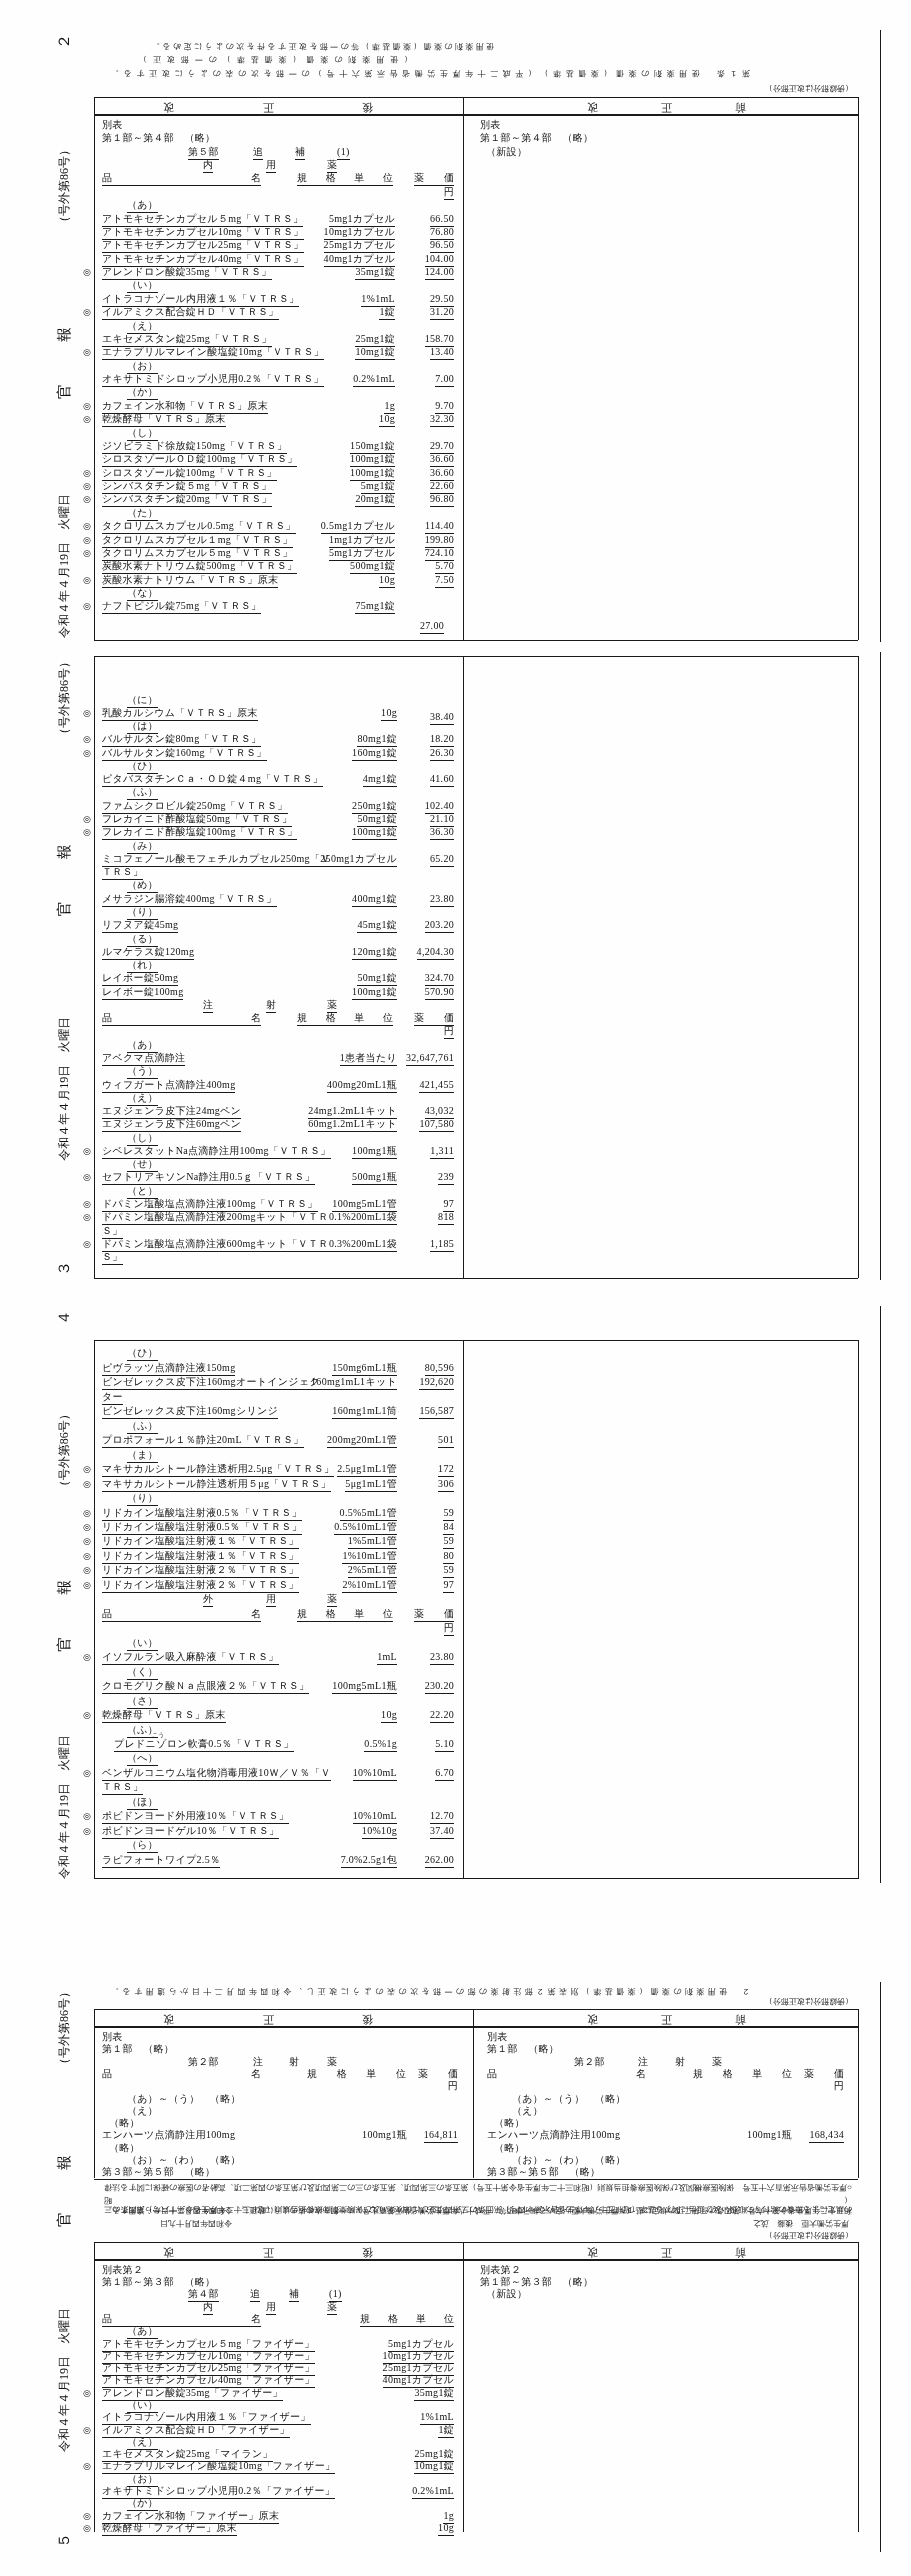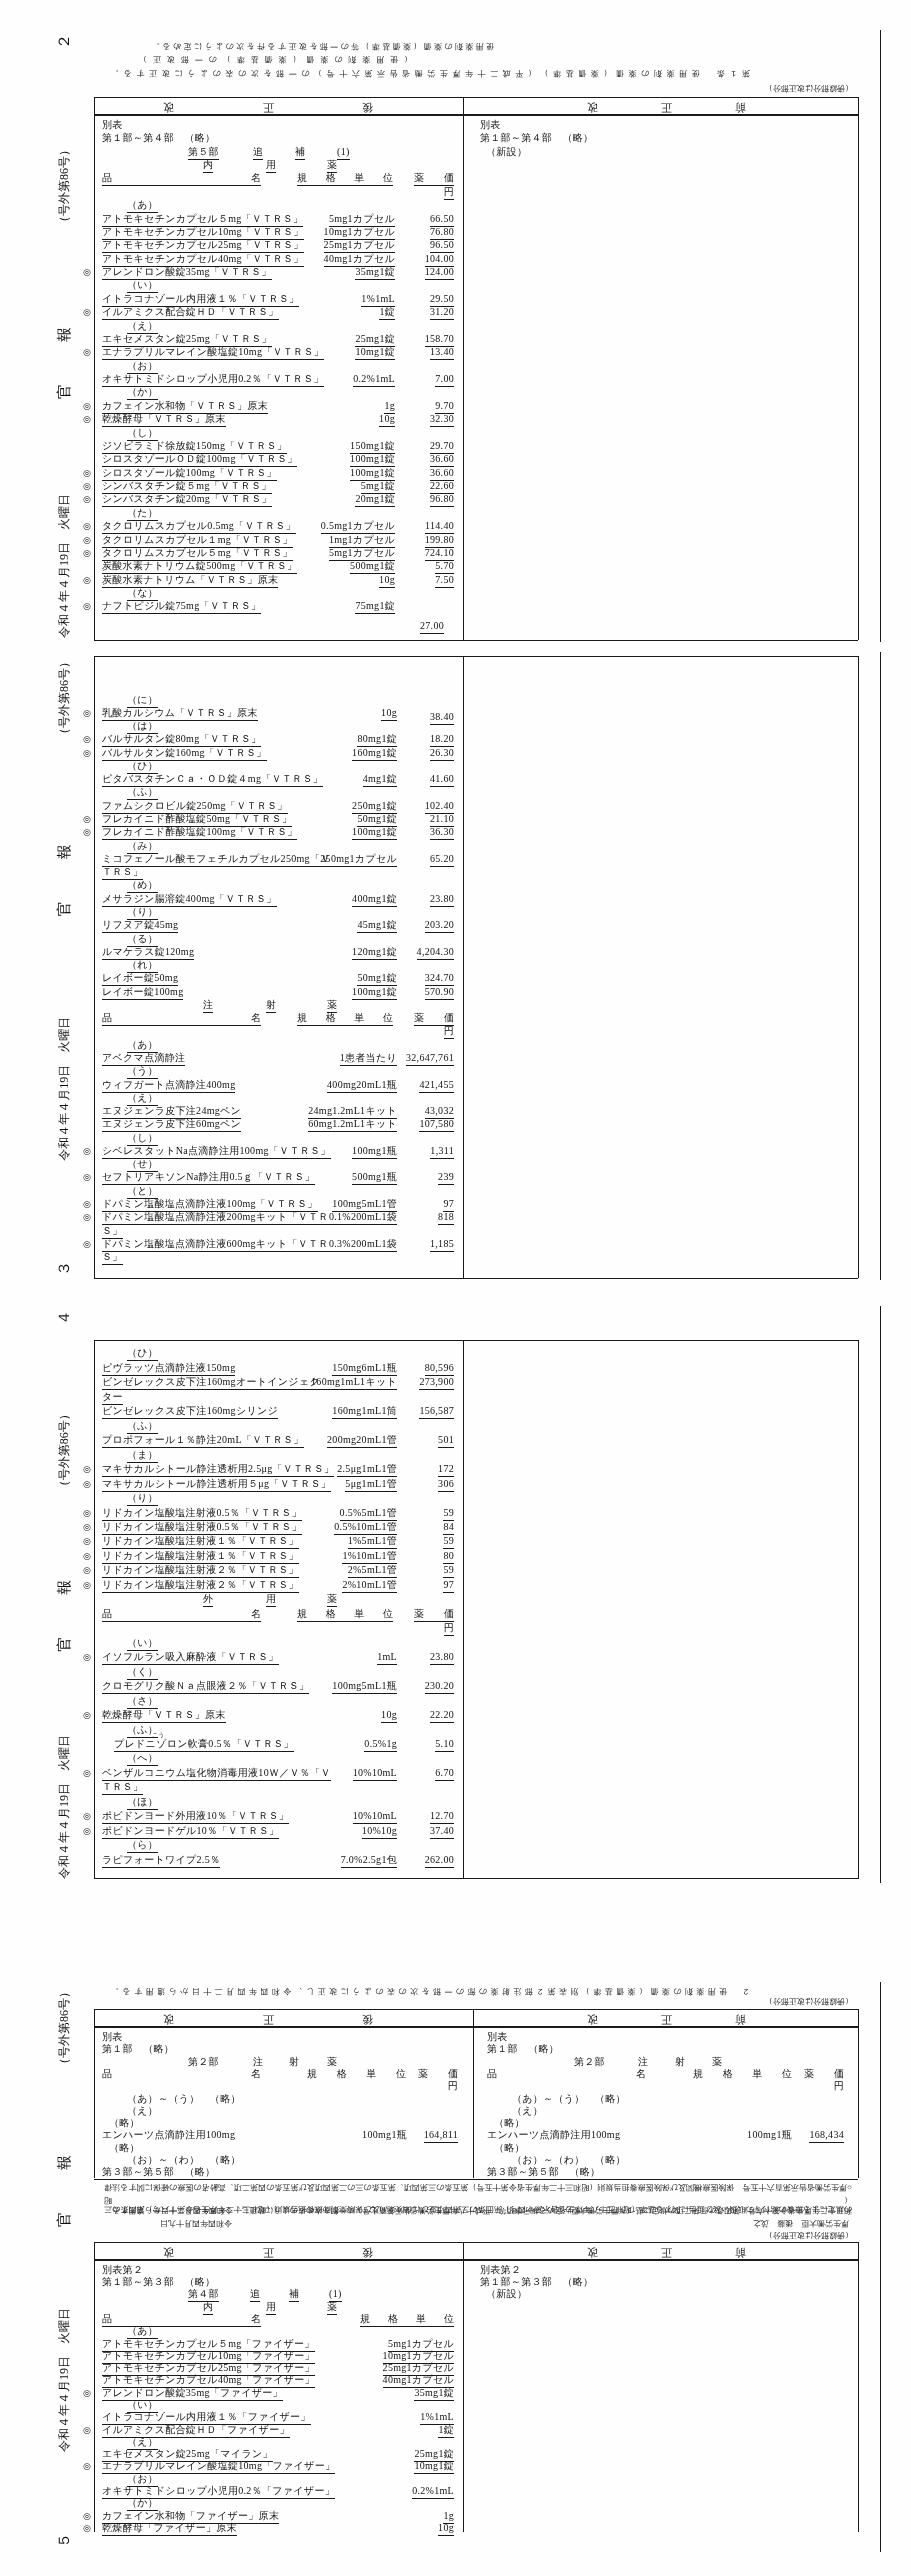--- a/index.html
+++ b/index.html
@@ -297,21 +297,21 @@
     <div class="ln" style="left: 463px; top: 1340px; width: 1px; height: 539px;"></div>
     <div class="ln" style="left: 858px; top: 1340px; width: 1px; height: 539px;"></div>
     <div class="ln" style="left: 94px; top: 1340px; width: 764px; height: 1.4px;"></div>
     <div class="ln" style="left: 94px; top: 1878px; width: 764px; height: 1.2px;"></div>
     <div class="t ul" style="left: 127px; top: 1347px;">（ひ）</div>
     <div class="t ul" style="left: 102px; top: 1362px;">ピヴラッツ点滴静注液150mg</div>
     <div class="t ul" style="right: 515px; top: 1362px;">150mg6mL1瓶</div>
     <div class="t ul" style="right: 458px; top: 1362px;">80,596</div>
     <div class="t ul" style="left: 102px; top: 1376px;">ビンゼレックス皮下注160mgオートインジェク</div>
     <div class="t ul" style="right: 515px; top: 1376px;">160mg1mL1キット</div>
-    <div class="t ul" style="right: 458px; top: 1376px;">273,900</div>
+    <div class="t ul" style="right: 458px; top: 1376px;">192,620</div>
     <div class="t ul" style="left: 102px; top: 1391px;">ター</div>
     <div class="t ul" style="left: 102px; top: 1405px;">ビンゼレックス皮下注160mgシリンジ</div>
     <div class="t ul" style="right: 515px; top: 1405px;">160mg1mL1筒</div>
     <div class="t ul" style="right: 458px; top: 1405px;">156,587</div>
     <div class="t ul" style="left: 127px; top: 1420px;">（ふ）</div>
     <div class="t ul" style="left: 102px; top: 1434px;">プロポフォール１％静注20mL「ＶＴＲＳ」</div>
     <div class="t ul" style="right: 515px; top: 1434px;">200mg20mL1管</div>
     <div class="t ul" style="right: 458px; top: 1434px;">501</div>
     <div class="t ul" style="left: 127px; top: 1449px;">（ま）</div>
     <div class="t mark" style="left: 83px; top: 1463px;">◎</div>

